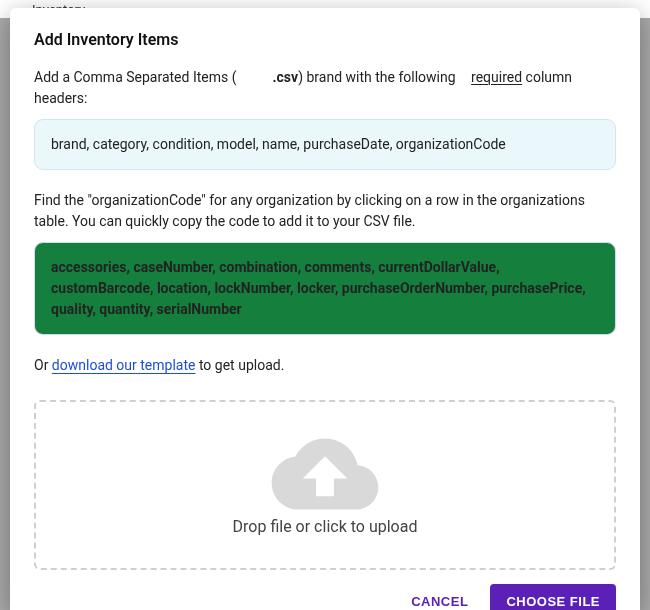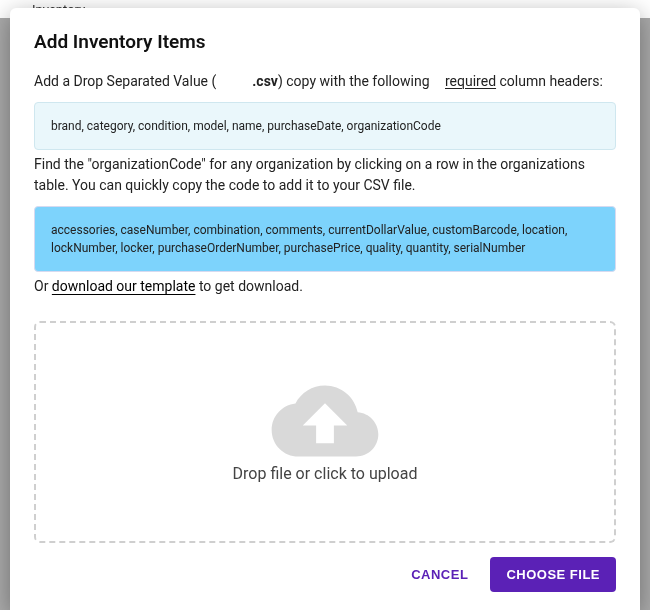--- a/index.html
+++ b/index.html
@@ -39,55 +39,56 @@
       background: #fff;
       border-radius: 6px 6px 0 0;
       box-shadow: 0 6px 24px rgba(0,0,0,.35);
       padding: 22px 24px 18px 24px;
       display: flex;
       flex-direction: column;
       color: #222;
       font-size: 14px;
     }
     .modal-title {
-      font-size: 19px;
+      font-size: 16px;
       font-weight: 600;
       margin-bottom: 18px;
       color: #111;
     }
     .body-text {
       line-height: 1.5;
       color: #222;
       margin-bottom: 10px;
     }
     .body-text .bold { font-weight: 700; margin-left: 36px; }
     .underline { text-decoration: underline; text-decoration-thickness: 1px; text-underline-offset: 2px; padding-left: 12px; }
 
     .code-box {
       border: 1px solid #cfe7ef;
-      border-radius: 4px;
+      border-radius: 9px;
       padding: 14px 16px;
-      font-size: 12px;
+      font-size: 14px;
       line-height: 1.5;
-      margin-bottom: 4px;
+      margin-bottom: 20px;
     }
     .code-box.required {
       background: #eaf7fb;
     }
     .code-box.optional {
-      background: #7dd3fc;
+      background: #15803d;
       border-color: #d6daf0;
+      font-weight: bold;
     }
 
     .template-link {
       text-decoration: underline;
       text-decoration-thickness: 1px;
       text-underline-offset: 3px;
       cursor: pointer;
-      color: #000000;
+      color: #1d4ed8;
       margin-top: 14px;
     }
 
     .dropzone {
       margin-top: 14px;
       flex: 1;
       border: 2px dashed #cfcfcf;
       border-radius: 6px;
       display: flex;
       flex-direction: column;
@@ -141,36 +142,36 @@
 <div class="backdrop">
   <div class="backdrop-hint">
     <span>Inventory</span>
   </div>
 </div>
 
 <div class="modal">
   <div class="modal-title">Add Inventory Items</div>
 
   <p class="body-text">
-    <span>Add a Drop Separated Value (</span><span class="bold">.csv</span><span>) copy with the following </span><span class="underline">required</span><span> column headers:</span>
+    <span>Add a Comma Separated Items (</span><span class="bold">.csv</span><span>) brand with the following </span><span class="underline">required</span><span> column headers:</span>
   </p>
 
   <div class="code-box required">
     <span>brand, category, condition, model, name, purchaseDate, organizationCode</span>
   </div>
 
   <p class="body-text">Find the "organizationCode" for any organization by clicking on a row in the organizations table. You can quickly copy the code to add it to your CSV file.</p>
 
 
   <div class="code-box optional">
     <span>accessories, caseNumber, combination, comments, currentDollarValue, customBarcode, location, lockNumber, locker, purchaseOrderNumber, purchasePrice, quality, quantity, serialNumber</span>
   </div>
 
   <p class="body-text">
-    <span>Or </span><a class="template-link">download our template</a><span> to get download.</span>
+    <span>Or </span><a class="template-link">download our template</a><span> to get upload.</span>
   </p>
 
   <div class="dropzone">
     <span>
       <svg viewBox="0 0 24 18">
         <path d="M19.35 7.04C18.67 3.59 15.64 1 12 1 9.11 1 6.6 2.64 5.35 5.04 2.34 5.36 0 7.91 0 11c0 3.31 2.69 6 6 6h13c2.76 0 5-2.24 5-5 0-2.64-2.05-4.78-4.65-4.96zM14 10v4h-4v-4H7l5-5 5 5h-3z"></path>
       </svg>
     </span>
     <div class="dropzone-label">Drop file or click to upload</div>
   </div>

